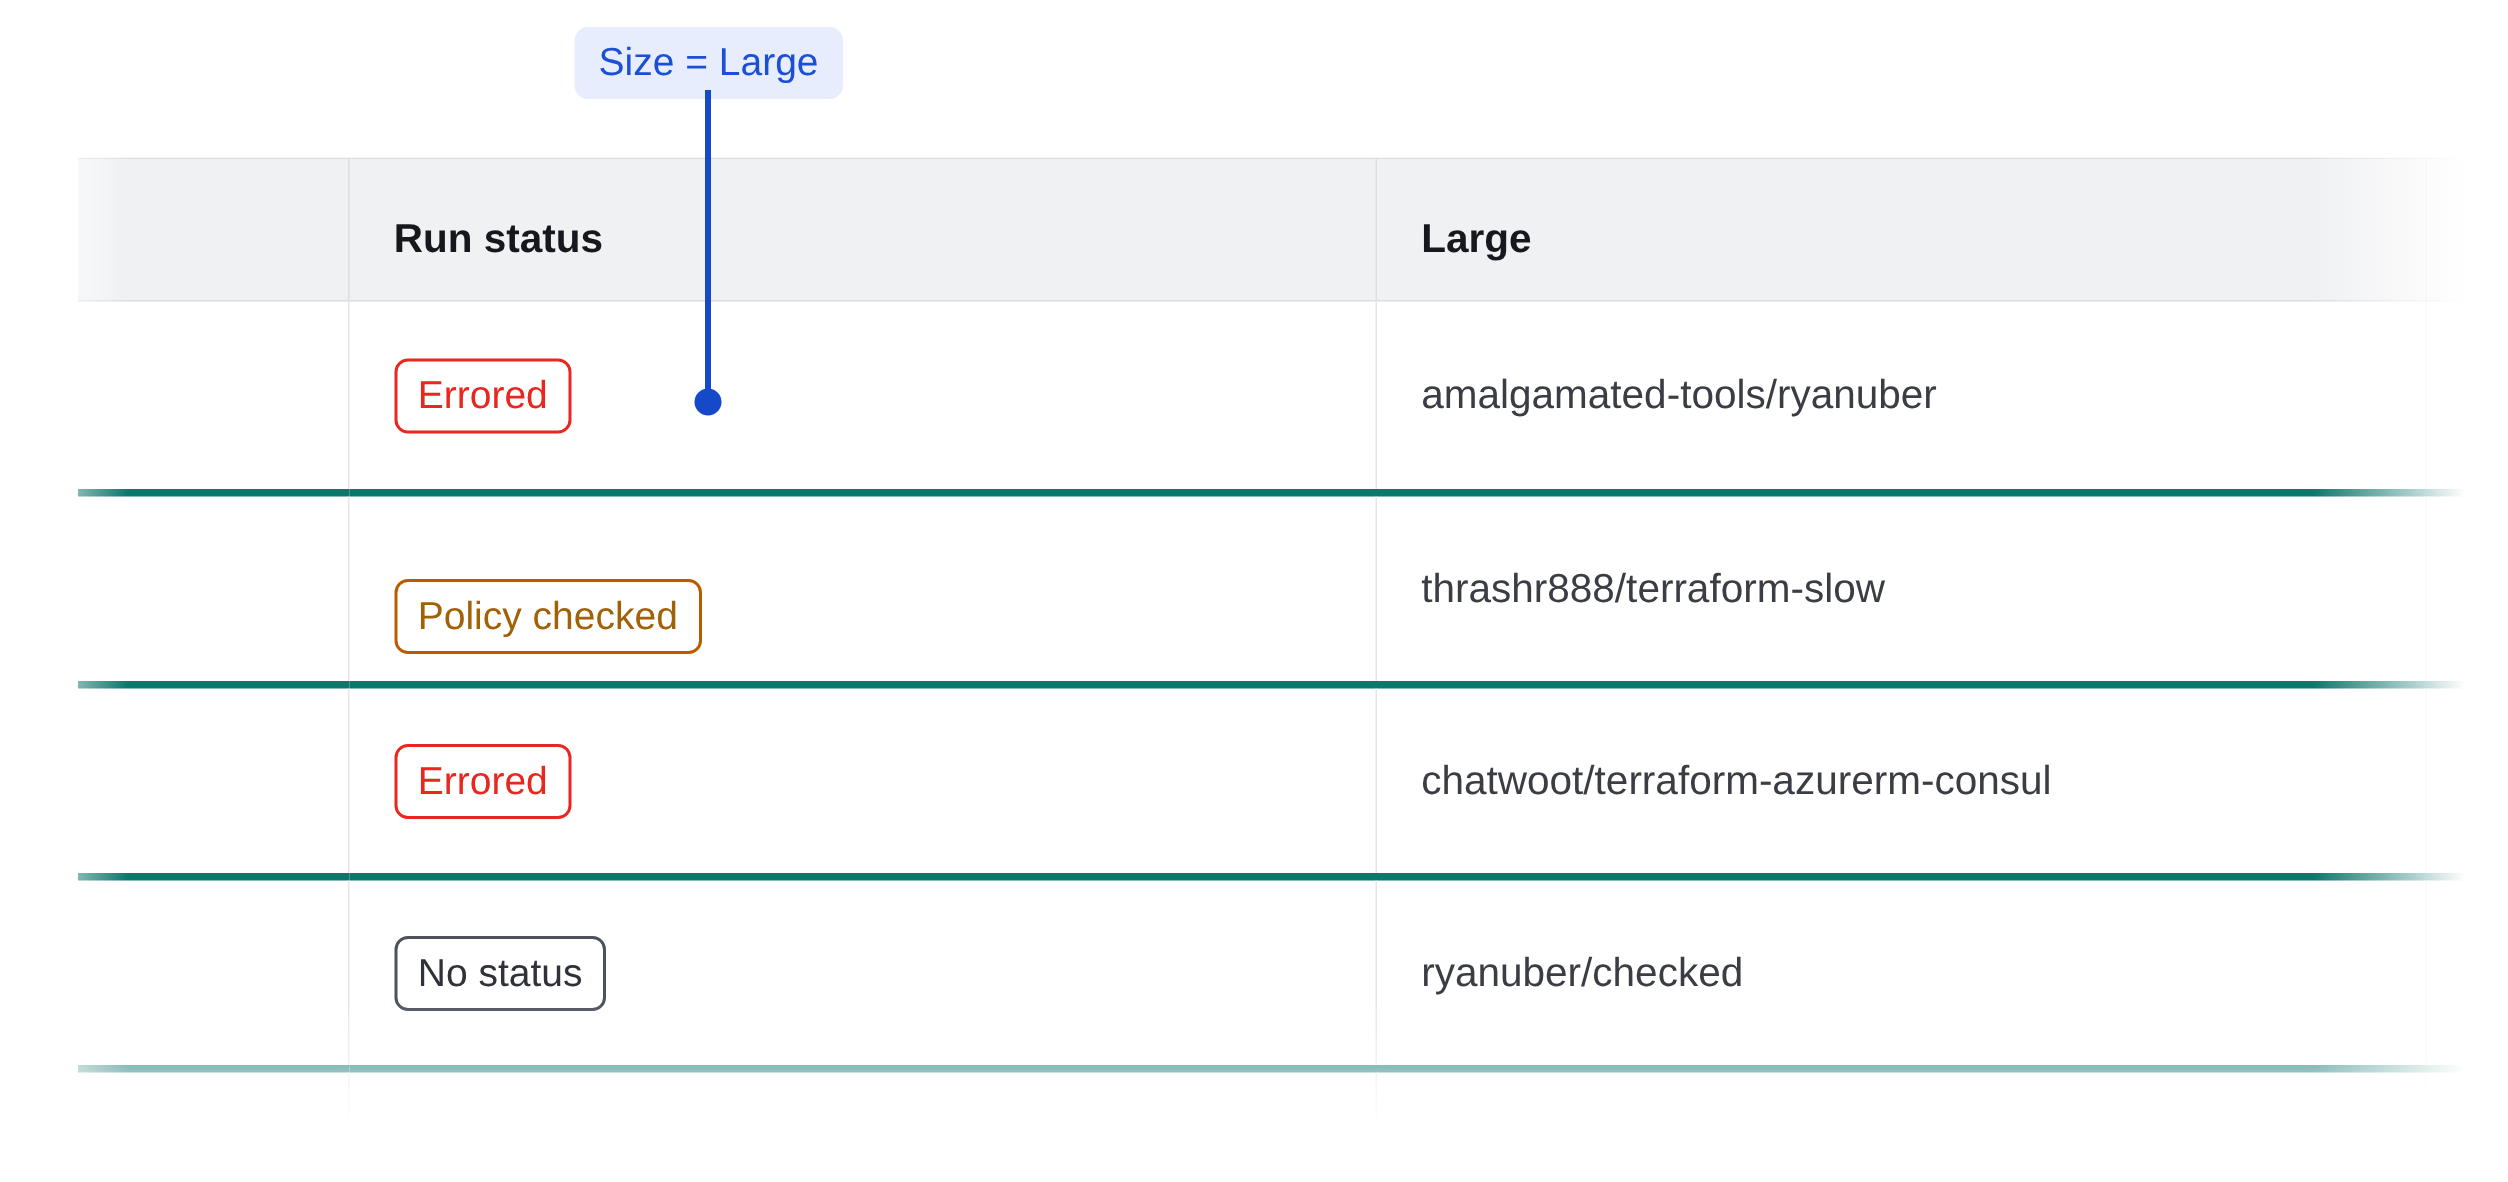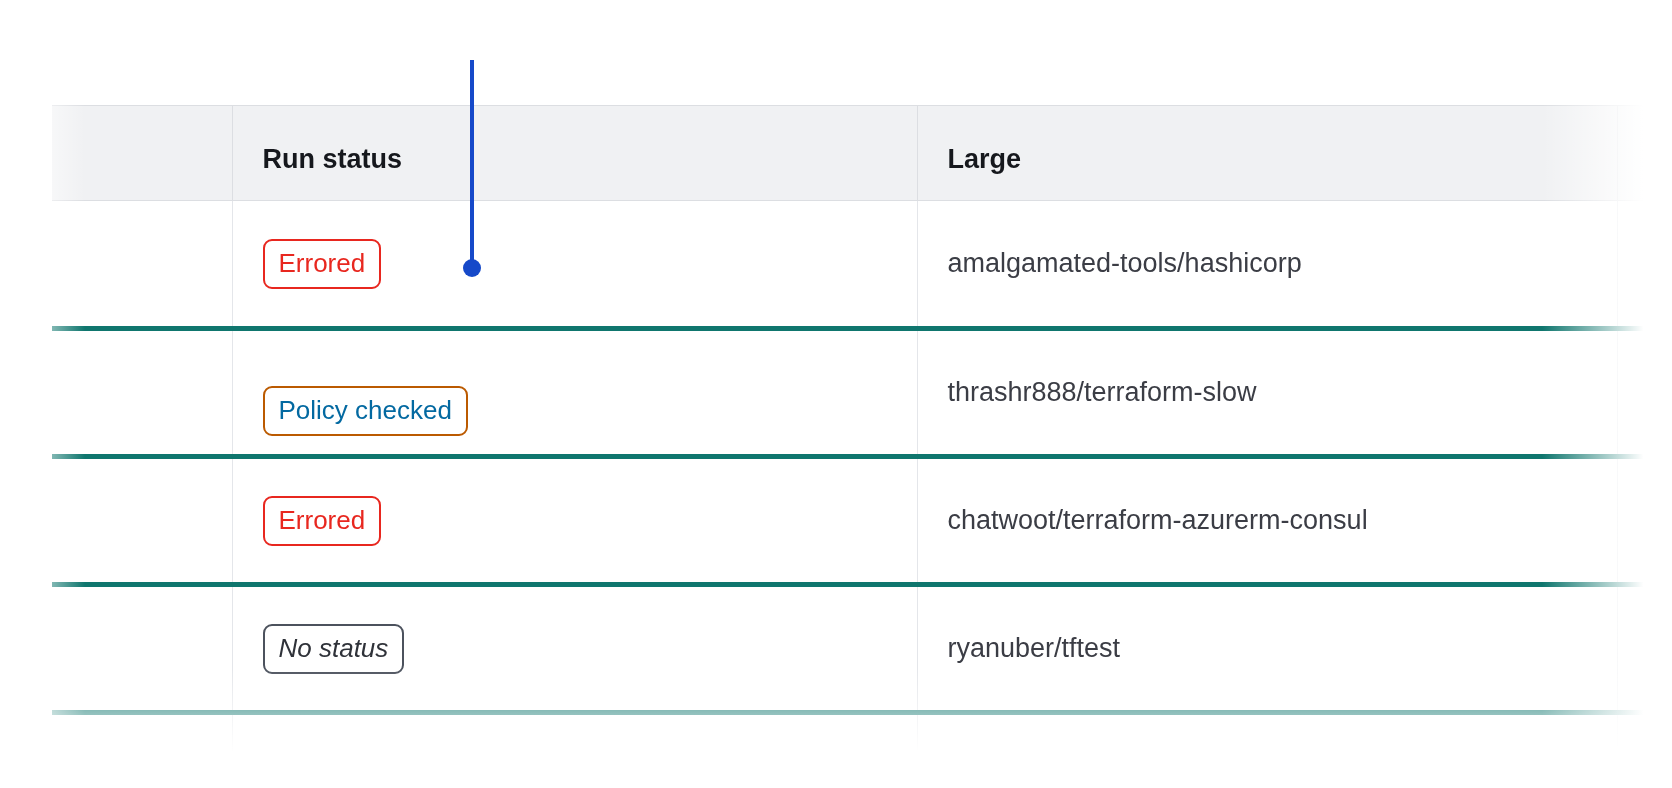--- a/index.html
+++ b/index.html
@@ -116,22 +116,22 @@
     display: inline-block;
     border: 2px solid #000;
     border-radius: 9px;
     padding: 8px 14px 10px 14px;
     font-size: 26px;
     line-height: 28px;
     white-space: nowrap;
     background: #ffffff;
   }
   .status-errored        { border-color: #e8271f; color: #e8271f; }
-  .status-policy-checked { border-color: #bb5a00; color: #0369a1; margin-top: 36px; }
-  .status-no-status      { border-color: #4c525d; color: #2f3239; font-style: italic; }
+  .status-policy-checked { border-color: #bb5a00; color: #a16207; margin-top: 36px; }
+  .status-no-status      { border-color: #4c525d; color: #2f3239; }
 
   
   .fade {
     position: absolute;
     pointer-events: none;
     z-index: 30;
   }
   #fade-left {
     left: 0; top: 0;
     width: 85px; height: 788px;
@@ -169,21 +169,21 @@
           <th></th>
         </tr>
       </thead>
       <tbody>
 
         <tr>
           <td class="td-select"></td>
           <td>
             <span class="status-badge status-errored">Errored</span>
           </td>
-          <td>amalgamated-tools/hashicorp</td>
+          <td>amalgamated-tools/ryanuber</td>
           <td></td>
         </tr>
 
         <tr>
           <td class="td-select"></td>
           <td>
             <span class="status-badge status-policy-checked">Policy checked</span>
           </td>
           <td>thrashr888/terraform-slow</td>
           <td></td>
@@ -196,21 +196,21 @@
           </td>
           <td>chatwoot/terraform-azurerm-consul</td>
           <td></td>
         </tr>
 
         <tr>
           <td class="td-select"></td>
           <td>
             <span class="status-badge status-no-status">No status</span>
           </td>
-          <td>ryanuber/tftest</td>
+          <td>ryanuber/checked</td>
           <td></td>
         </tr>
 
         <tr>
           <td class="td-select"></td>
           <td>
             <span class="status-badge status-no-status">No status</span>
           </td>
           <td>asbrajagopal/random_pet_generator</td>
           <td></td>
@@ -218,17 +218,18 @@
 
       </tbody>
     </table>
   </div>
 
   <div class="fade" id="fade-left"></div>
   <div class="fade" id="fade-right"></div>
   <div class="fade" id="fade-bottom"></div>
 
   <div id="annotation-layer">
+    <div id="annotation-label">Size = Large</div>
     <div id="annotation-line"></div>
     <div id="annotation-dot"></div>
   </div>
 
 </div>
 
 </body></html>

